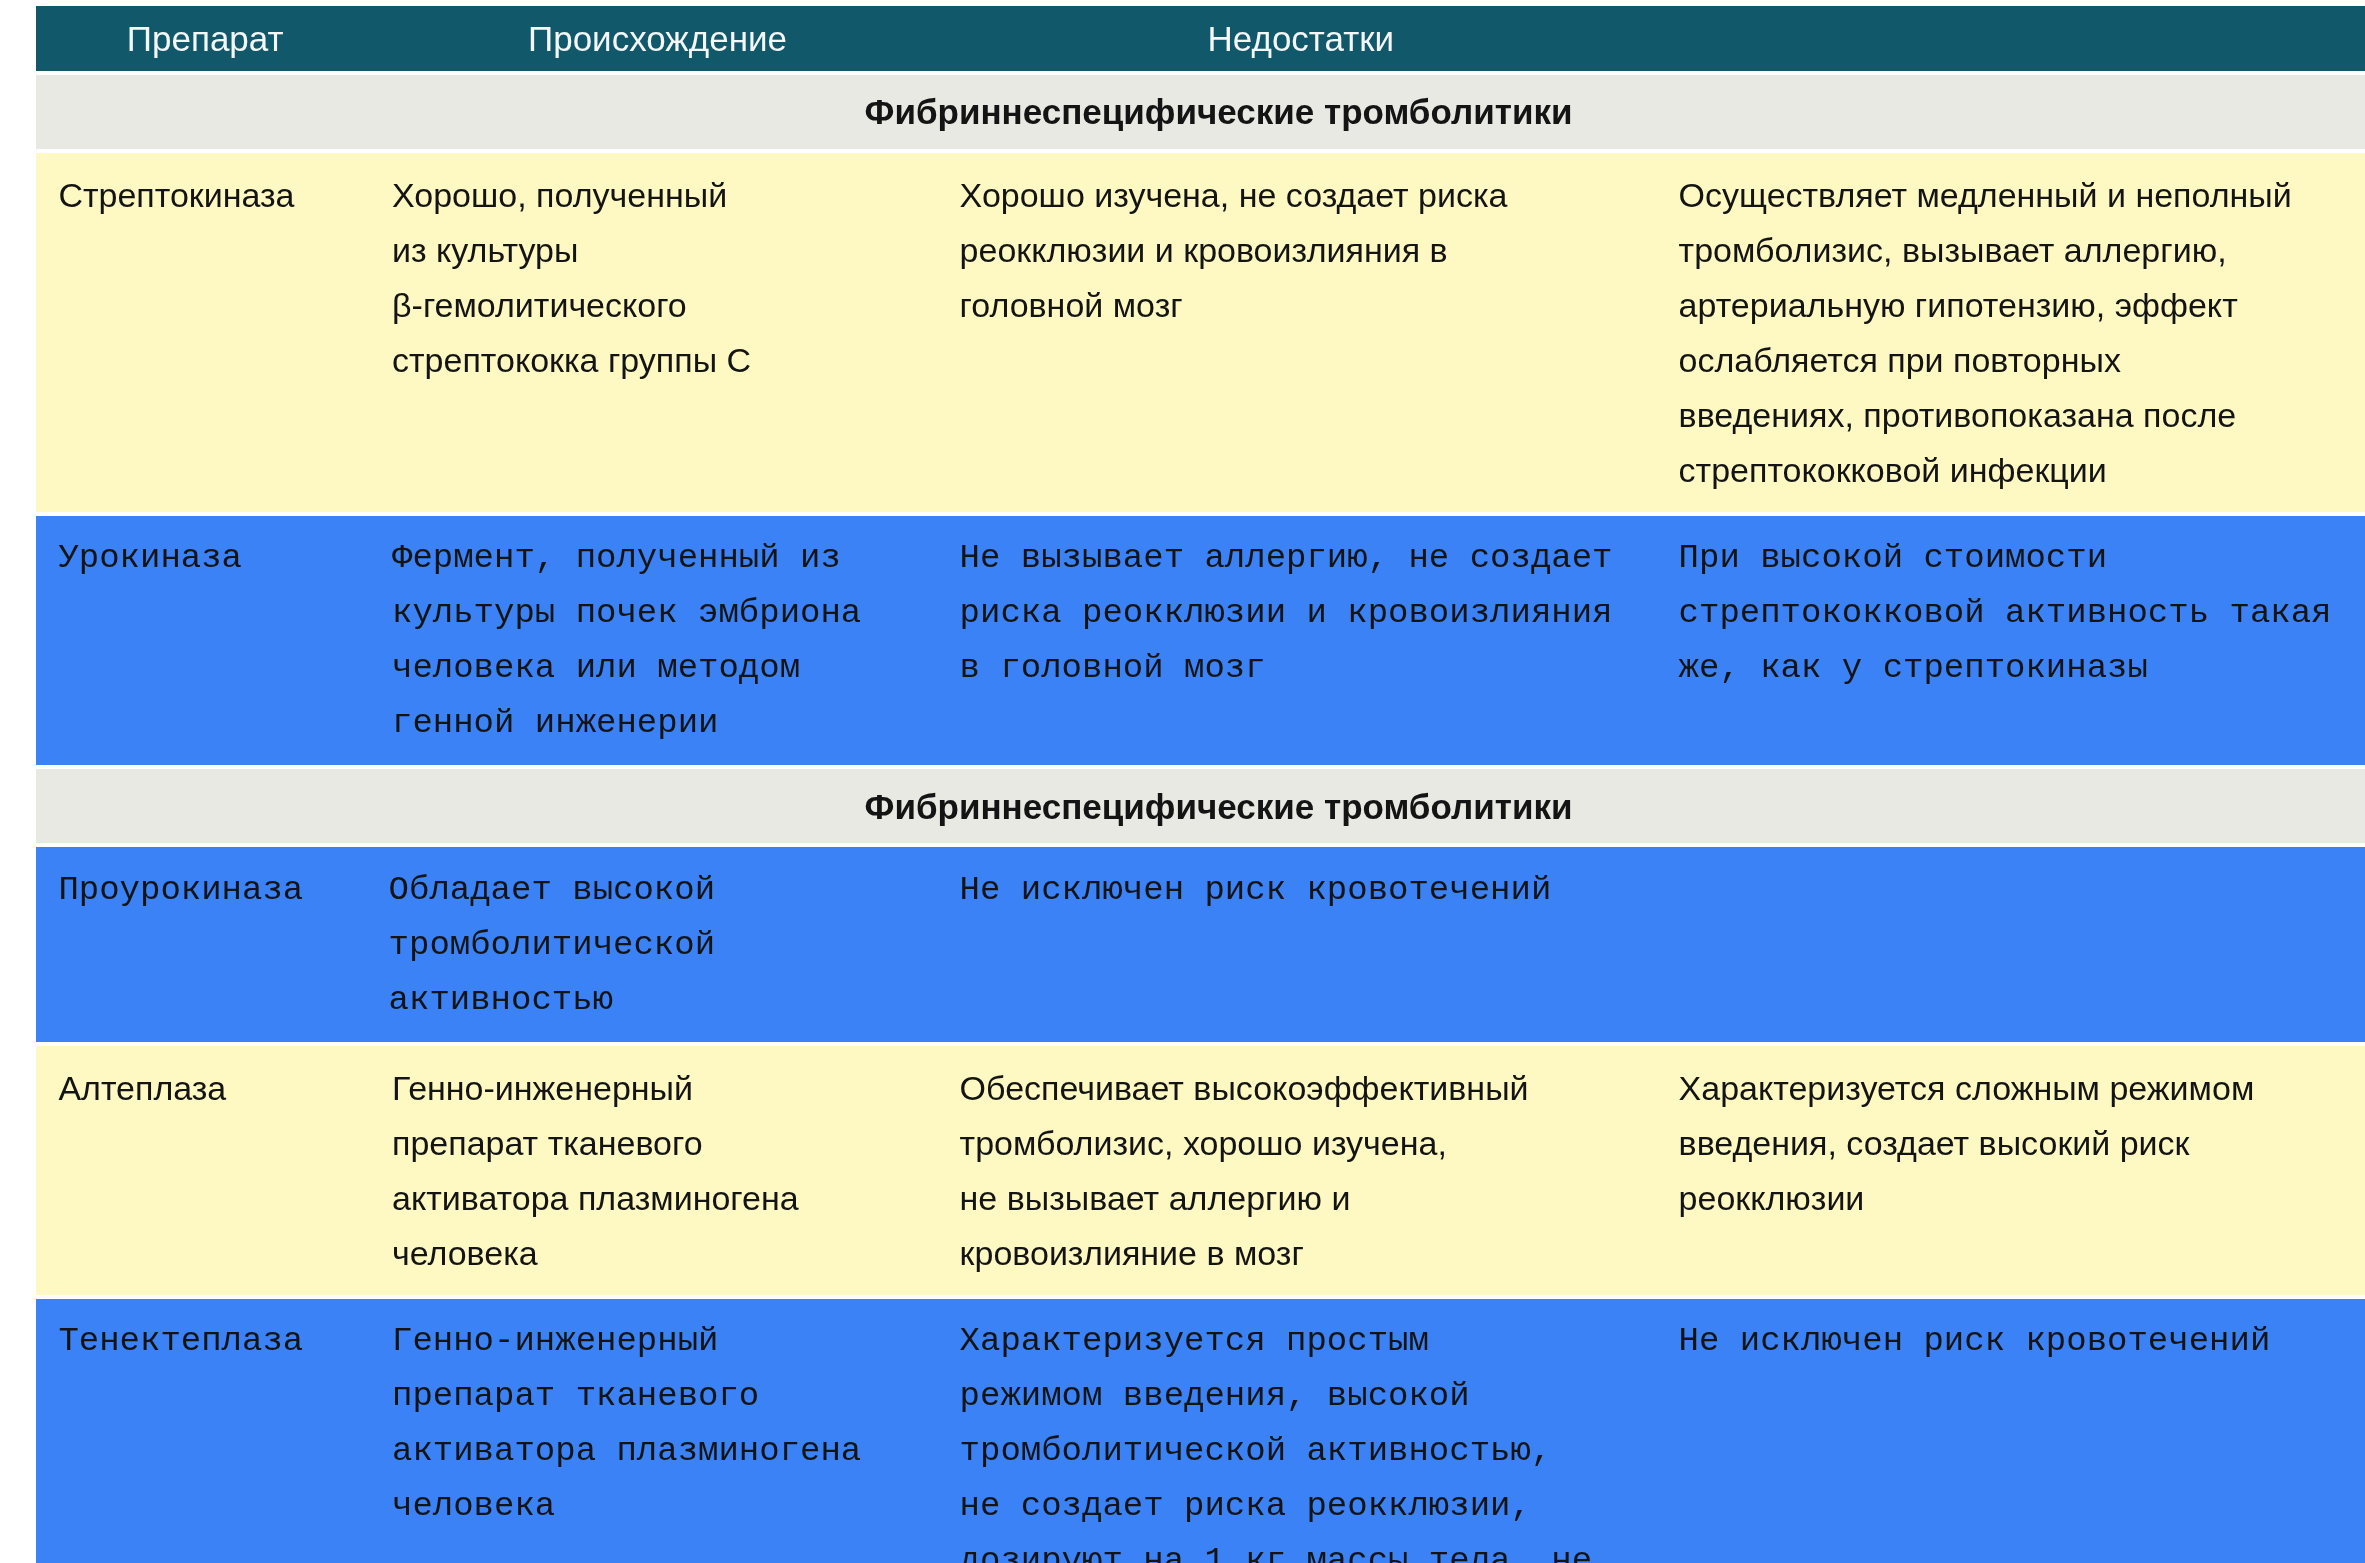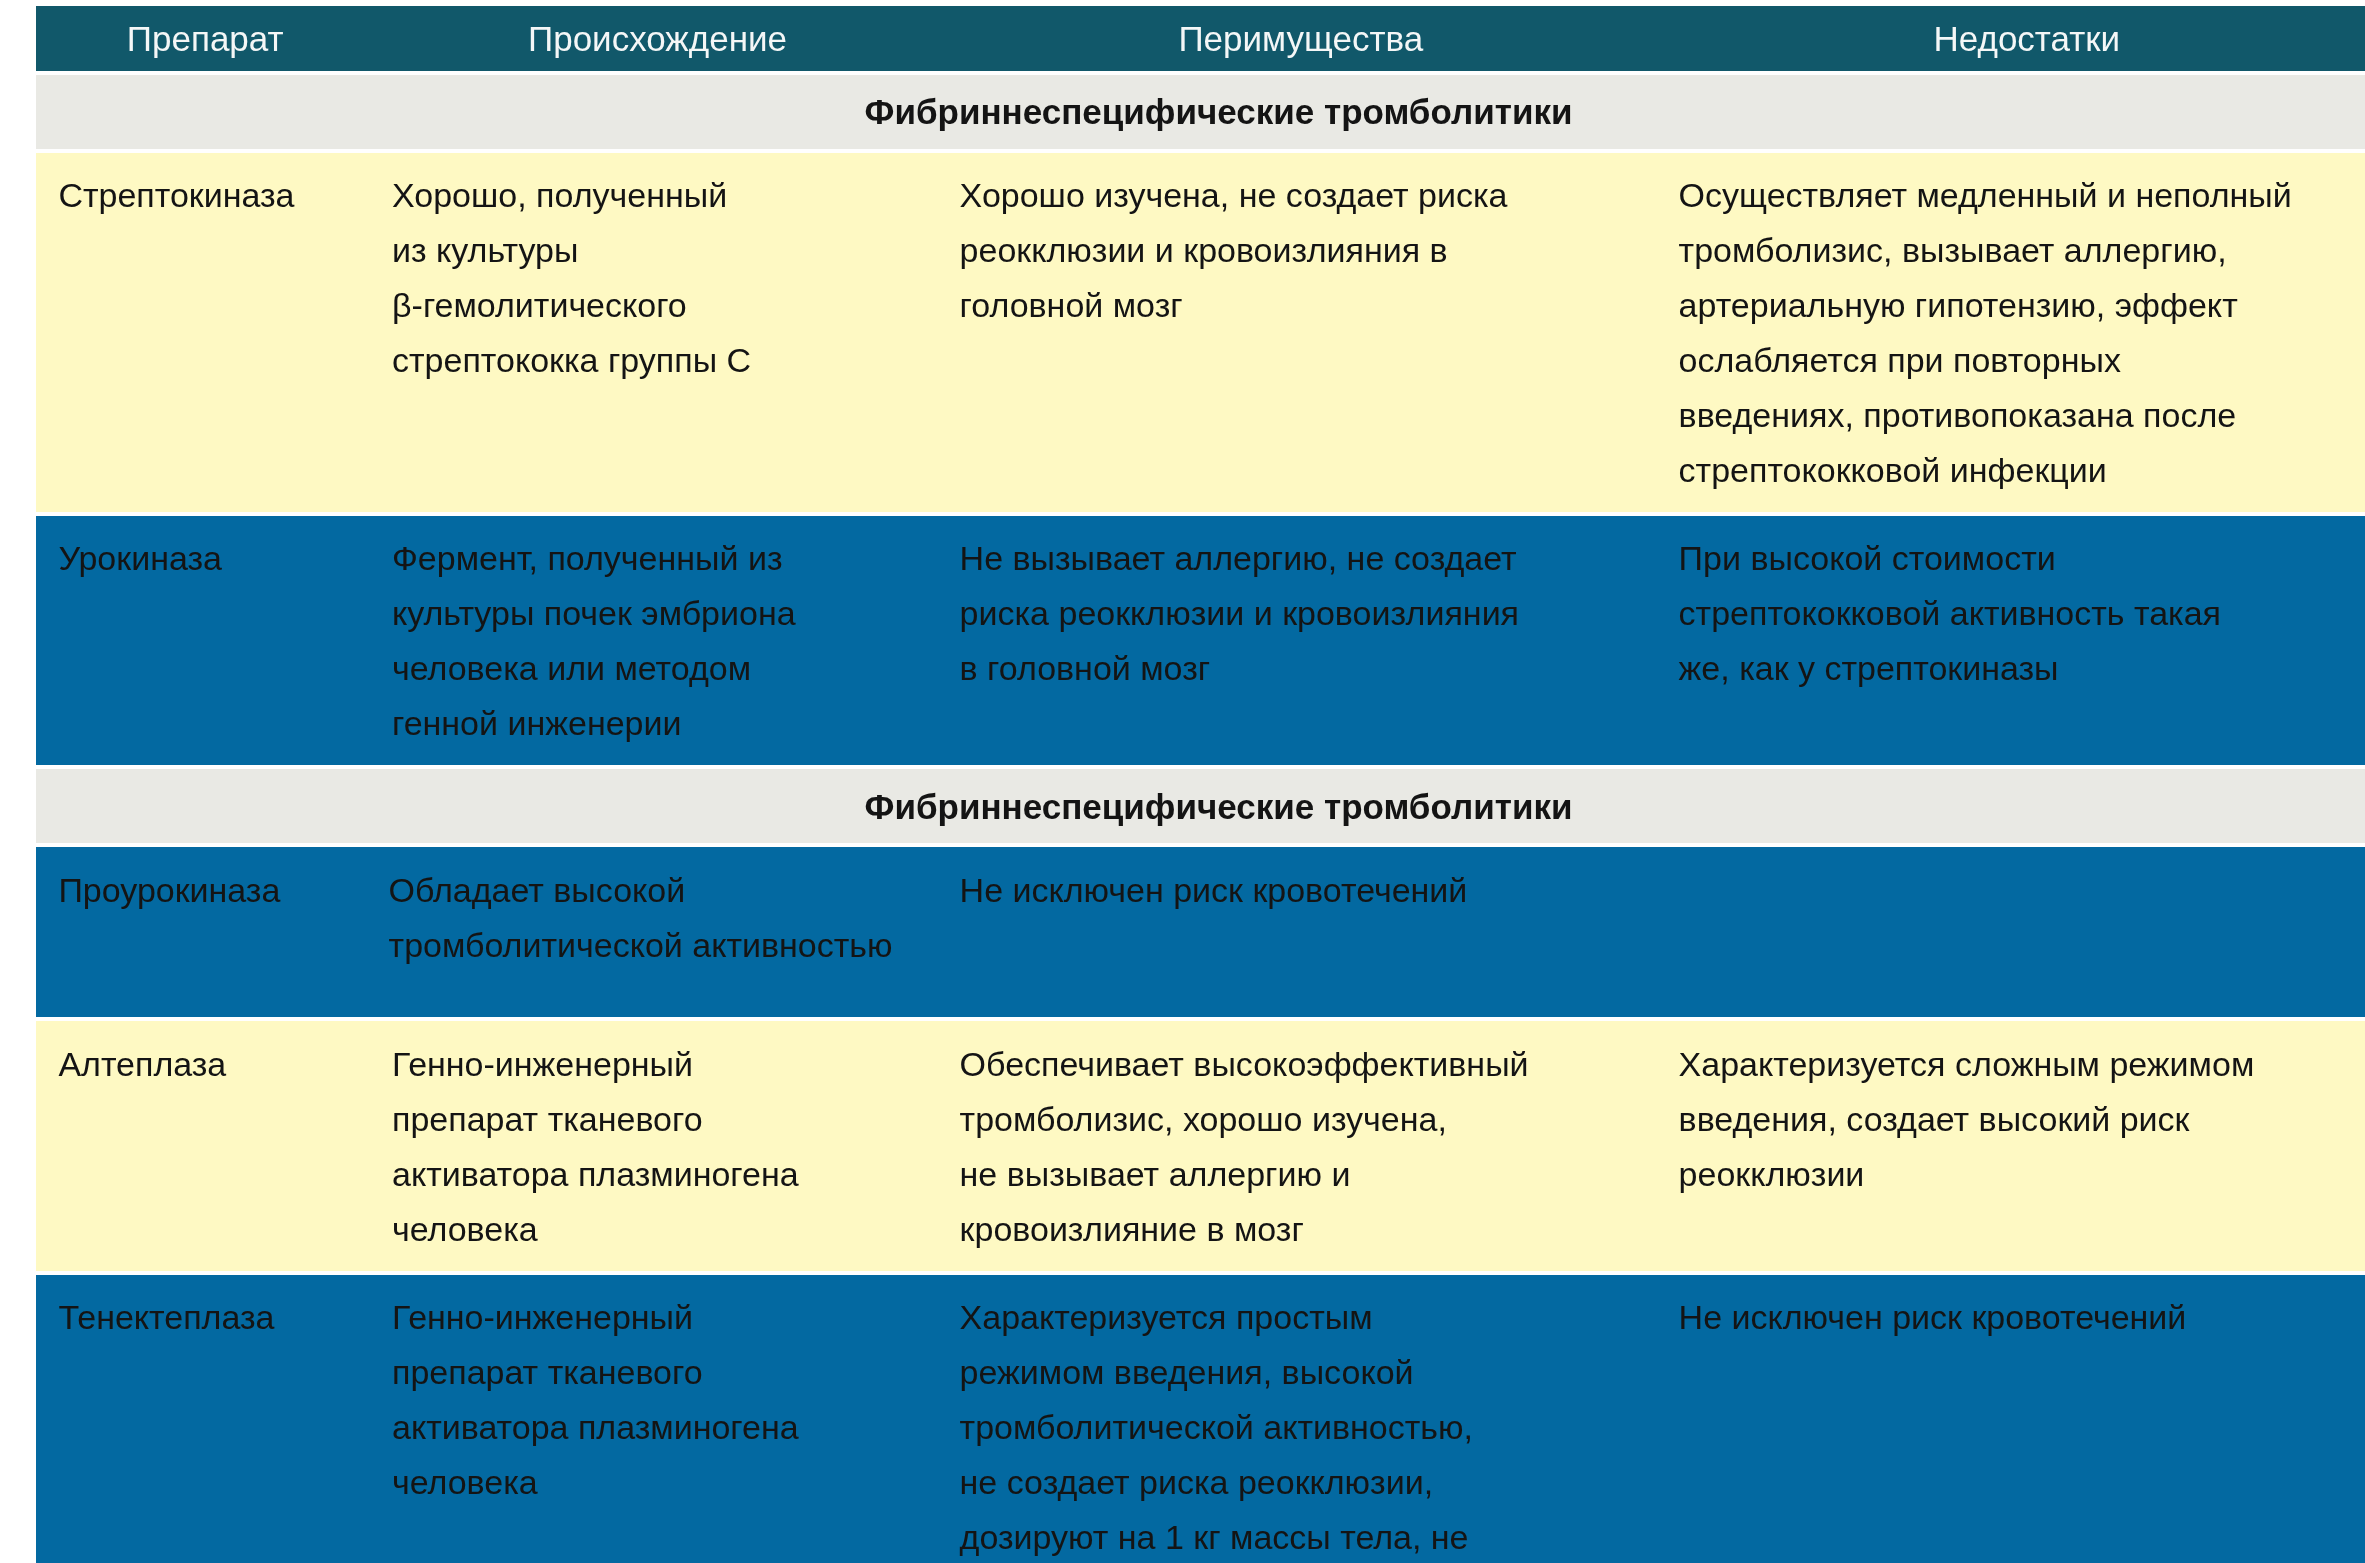--- a/index.html
+++ b/index.html
@@ -60,36 +60,35 @@
     text-align: center;
     font-weight: bold;
     font-size: 35px;
     line-height: 41px;
     padding: 0 23.6px;
     white-space: pre-line;
   }
 
   
   .dark  { background: #fef9c3; }
-  .light { background: #0369a1; }
+  .light { background: #3b82f6; font-family: Liberation Mono, monospace; }
   .r1 { min-height: 340px; }
   .r2 { min-height: 225px; }
   .r3 { min-height: 170px; }
   .r4 { min-height: 230px; }
   .r5 { min-height: 350px; }
 </style>
 </head>
 <body>
 
 <div class="tbl">
 
   <div class="row head">
     <div class="cell c1">Препарат</div>
     <div class="cell c2">Происхождение</div>
-    <div class="cell c3">Перимущества</div>
     <div class="cell c4">Недостатки</div>
   </div>
 
   <div class="row section-row">
     <div class="cell section-cell">Фибриннеспецифические тромболитики</div>
   </div>
 
   <div class="row dark r1">
     <div class="cell c1">Стрептокиназа</div>
     <div class="cell c2">Хорошо, полученный

